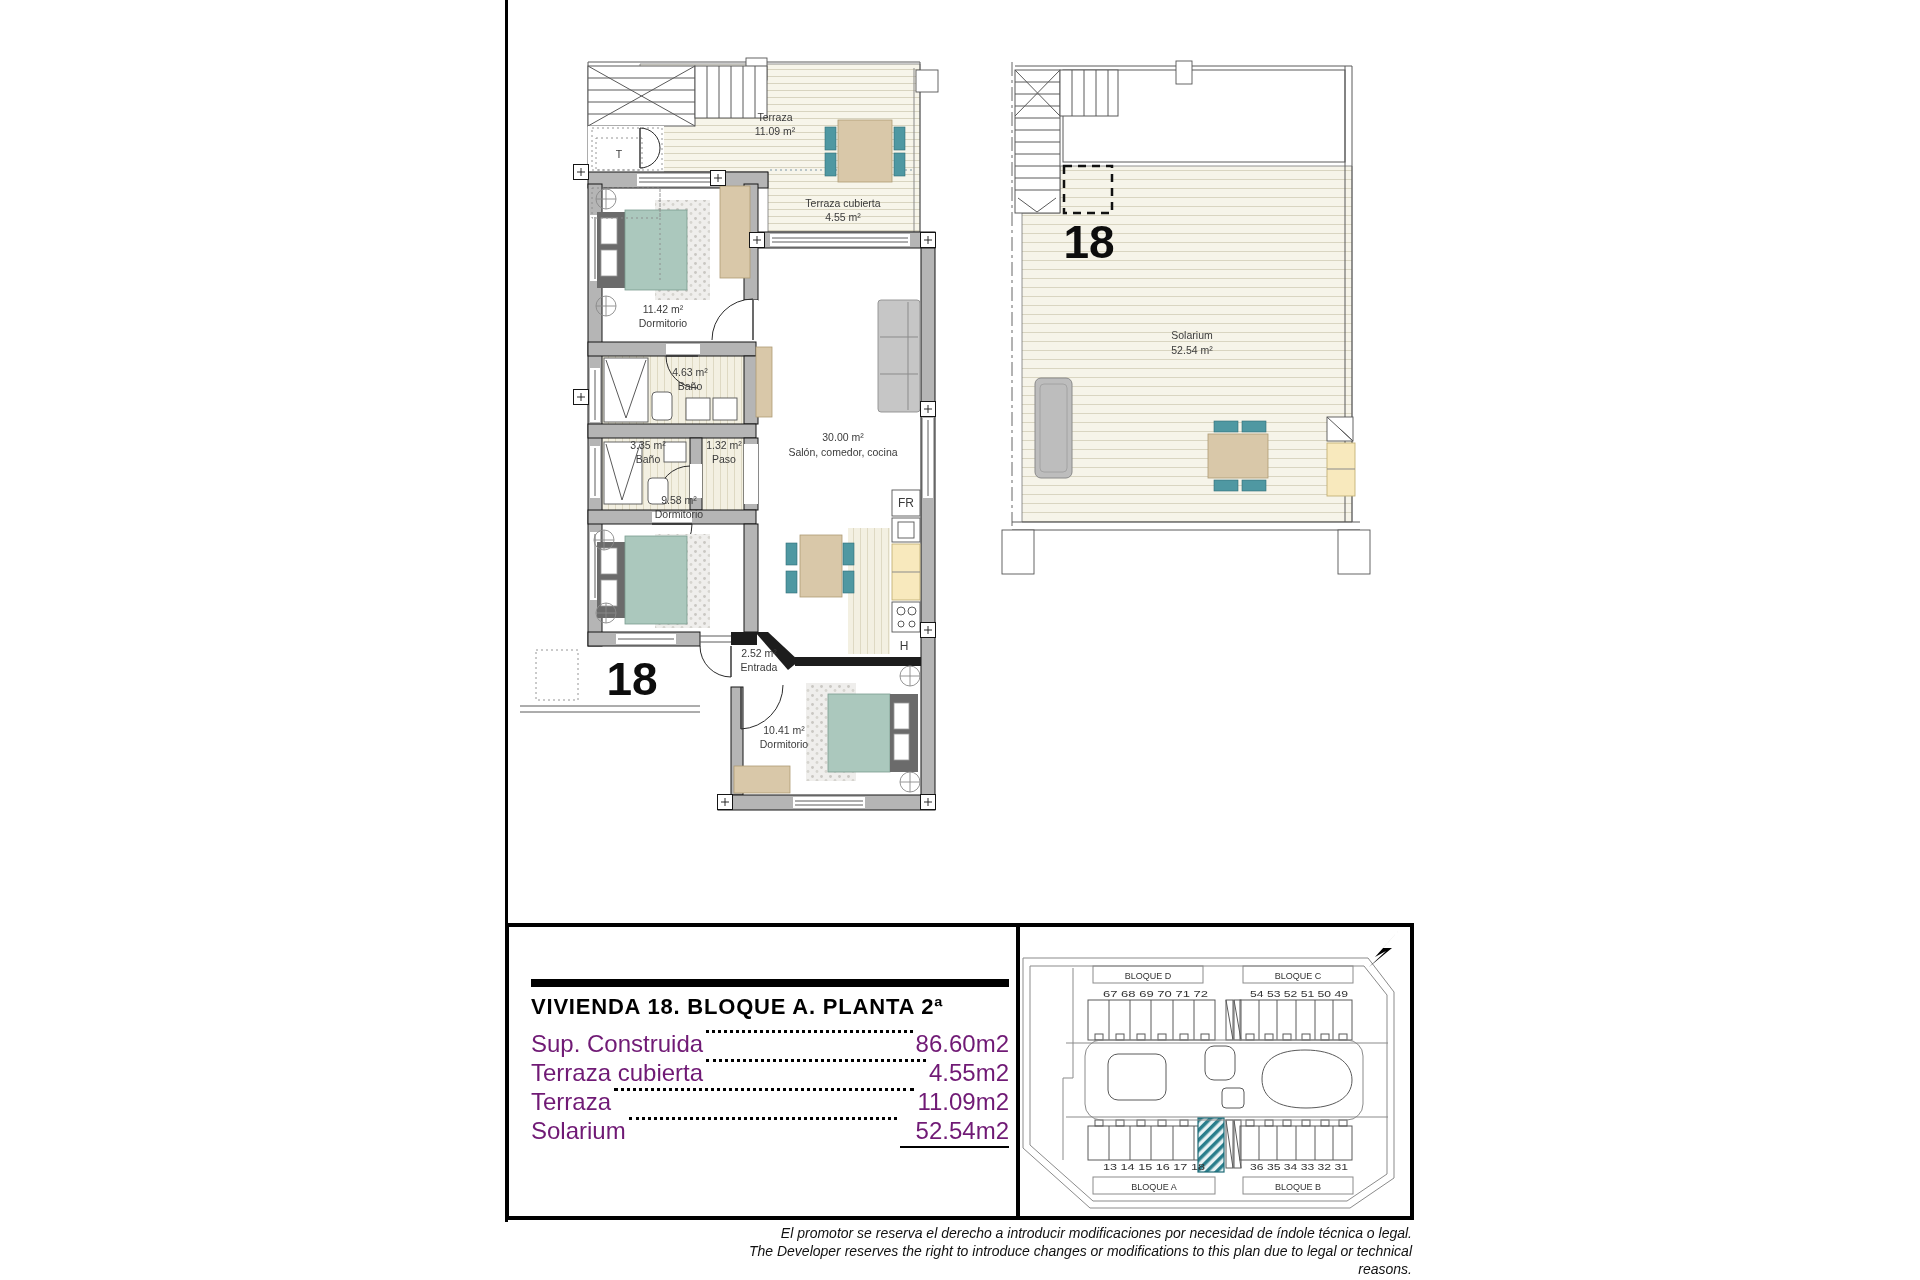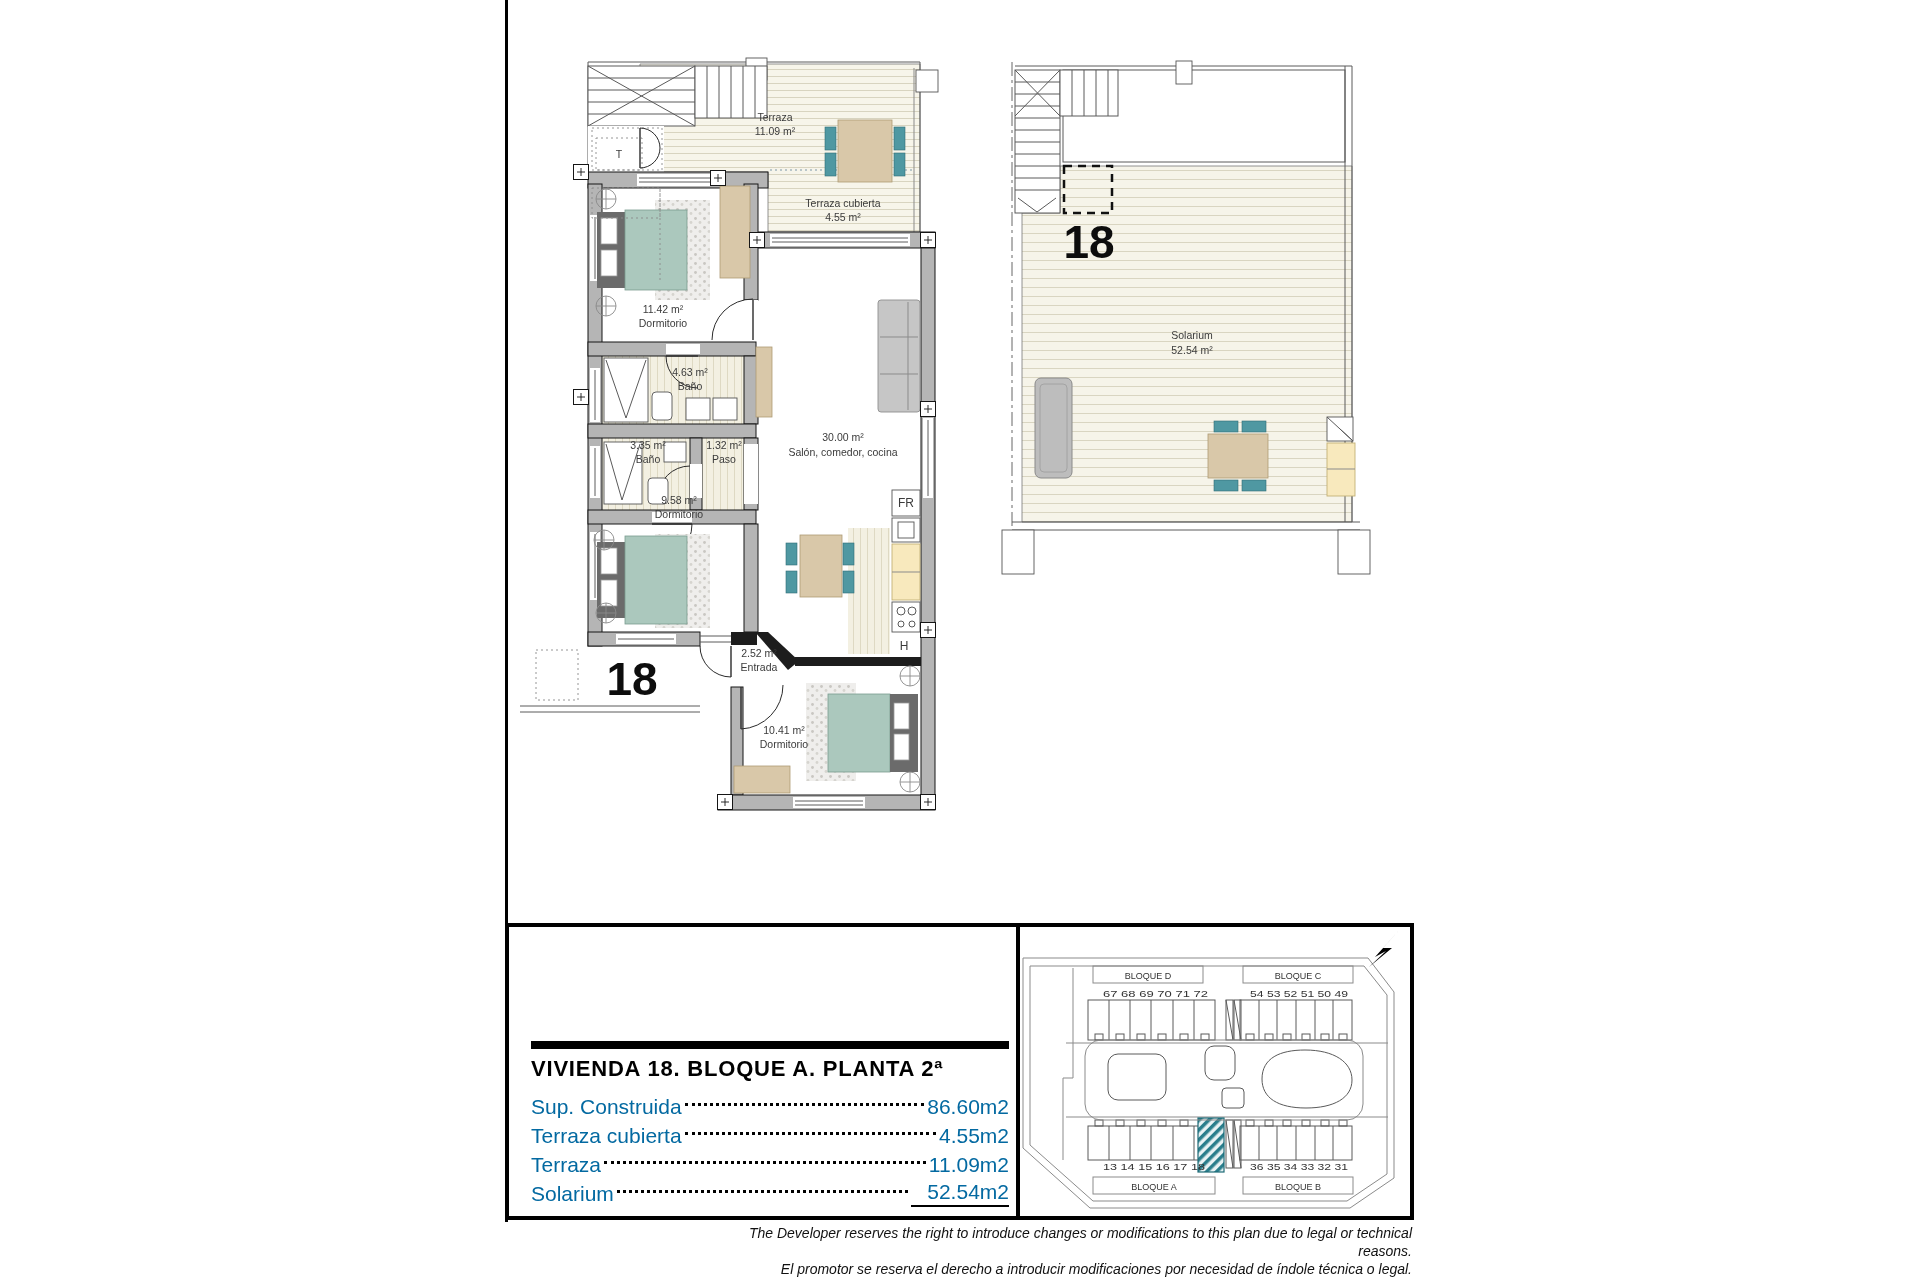--- a/index.html
+++ b/index.html
@@ -28,25 +28,25 @@
   .wht{fill:#ffffff;stroke:#555555;stroke-width:0.9;}
   .lbl{font-family:"Liberation Sans",sans-serif;font-size:10.5px;fill:#3b3b3b;text-anchor:middle;}
   .big{font-family:"Liberation Sans",sans-serif;font-size:46px;font-weight:bold;fill:#0d0d0d;text-anchor:middle;}
   .slbl{font-family:"Liberation Sans",sans-serif;font-size:9px;fill:#333;text-anchor:middle;}
   .nums{font-family:"Liberation Sans",sans-serif;font-size:9.5px;fill:#333;}
 
   
   #info-panel{position:absolute;left:505px;top:923px;width:901px;height:289px;
               border:4px solid #000;background:transparent;}
   #panel-divider{position:absolute;left:1016px;top:923px;width:4px;height:297px;background:#000;}
-  #table-block{position:absolute;left:531px;top:1041px;width:478px;}
+  #table-block{position:absolute;left:531px;top:979px;width:478px;}
   #title-bar{height:8px;background:#000;margin-bottom:7px;}
   #sheet-title{font-size:22px;font-weight:bold;letter-spacing:0.8px;color:#000;
                margin:0 0 10px 0;white-space:nowrap;}
-  .row{display:flex;align-items:center;height:29px;font-size:21px;color:#0369a1;white-space:nowrap;}
+  .row{display:flex;align-items:flex-start;height:29px;font-size:24px;color:#701a75;white-space:nowrap;}
   .leader{flex:1;border-bottom:3px dotted #000;margin:0 3px 4px 3px;min-width:30px;}
   .rv.sum{border-bottom:2.5px solid #000;padding:0 0 1px 16px;}
   #disclaimer{position:absolute;left:700px;top:1224px;width:712px;text-align:right;
               font-size:14px;font-style:italic;color:#111;line-height:18px;}
 </style>
 </head>
 <body>
 
 <div id="page">
 
@@ -523,17 +523,17 @@
       <span class="rv">11.09m2</span>
     </div>
     <div class="row">
       <span class="rl">Solarium</span>
       <span class="leader"></span>
       <span class="rv sum">52.54m2</span>
     </div>
   </div>
 
   <div id="disclaimer">
+    <div>El promotor se reserva el derecho a introducir modificaciones por necesidad de índole técnica o legal.</div>
     <div>The Developer reserves the right to introduce changes or modifications to this plan due to legal or technical reasons.</div>
-    <div>El promotor se reserva el derecho a introducir modificaciones por necesidad de índole técnica o legal.</div>
   </div>
 
 </div>
 
 </body></html>

